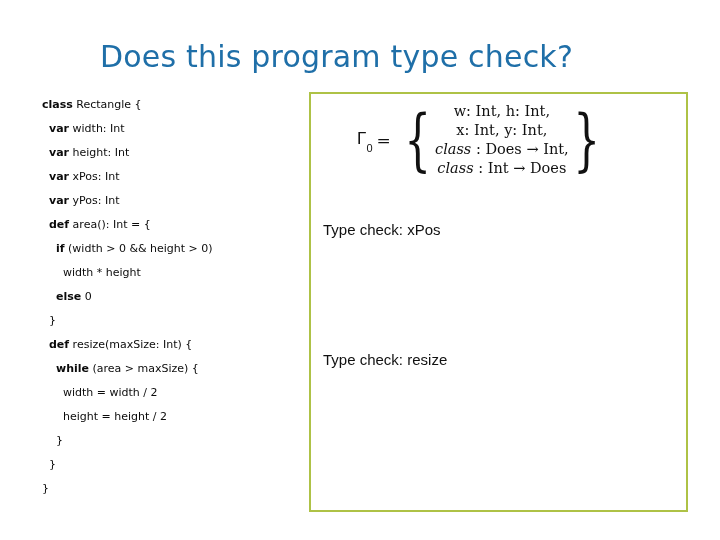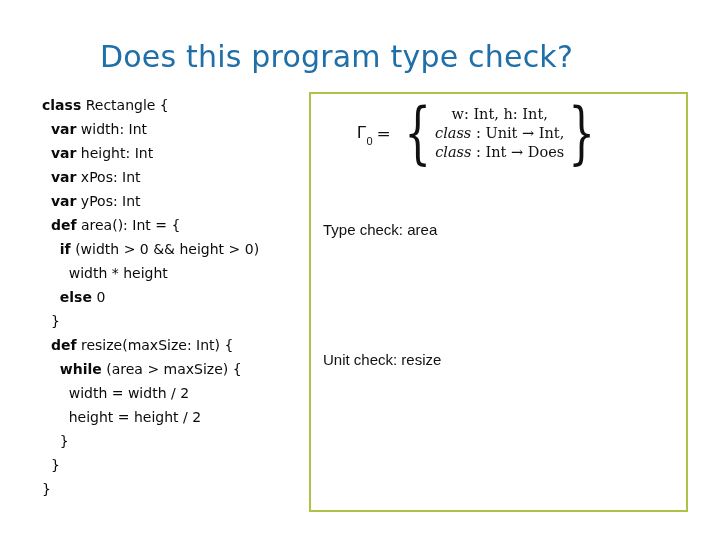--- a/index.html
+++ b/index.html
@@ -38,21 +38,21 @@
     white-space: nowrap;
   }
 
   
   #code-block {
     position: absolute;
     left: 42px;
     top: 93px;
     width: 272px;
     font-family: "DejaVu Sans", sans-serif;
-    font-size: 14px;
+    font-size: 11px;
     line-height: 24px;
     color: #0b0b0b;
     white-space: pre;
   }
   .code-line {
     white-space: pre;
     height: 24px;
     line-height: 24px;
   }
   .kw {
@@ -146,24 +146,25 @@
   <div id="right-panel">
 
     <div id="env-formula">
       <span class="gamma-lhs">
         <span>Γ</span><span class="gamma-sub">0</span>
       </span>
       <span class="eq-sign">=</span>
       <span class="brace brace-left">{</span>
       <span class="env-rows" id="env-rows">
           <span class="env-row"><span>w: Int, h: Int,</span></span>
-          <span class="env-row"><span class="mono-it">class</span><span> : Unit → Int,</span></span>
+          <span class="env-row"><span>x: Int, y: Int,</span></span>
+          <span class="env-row"><span class="mono-it">class</span><span> : Does → Int,</span></span>
           <span class="env-row"><span class="mono-it">class</span><span> : Int → Does</span></span>
         </span>
       <span class="brace brace-right">}</span>
     </div>
 
-    <div class="typecheck-label" id="typecheck-area">Type check: area</div>
+    <div class="typecheck-label" id="typecheck-area">Type check: xPos</div>
 
-    <div class="typecheck-label" id="typecheck-resize">Unit check: resize</div>
+    <div class="typecheck-label" id="typecheck-resize">Type check: resize</div>
 
   </div>
 </div>
 
 </body></html>

